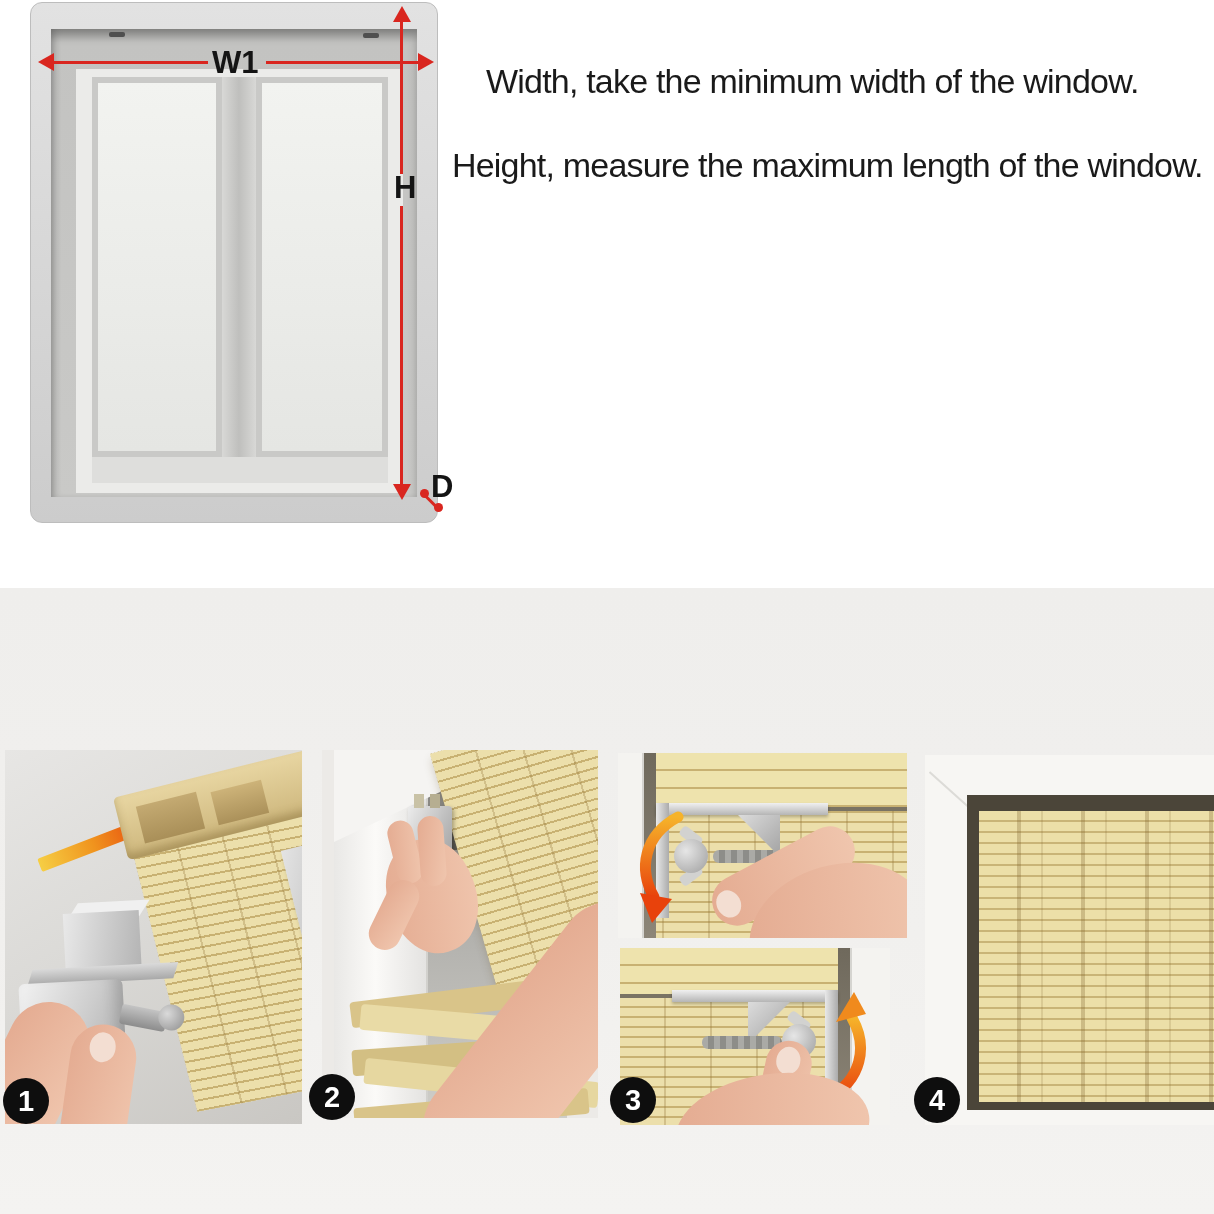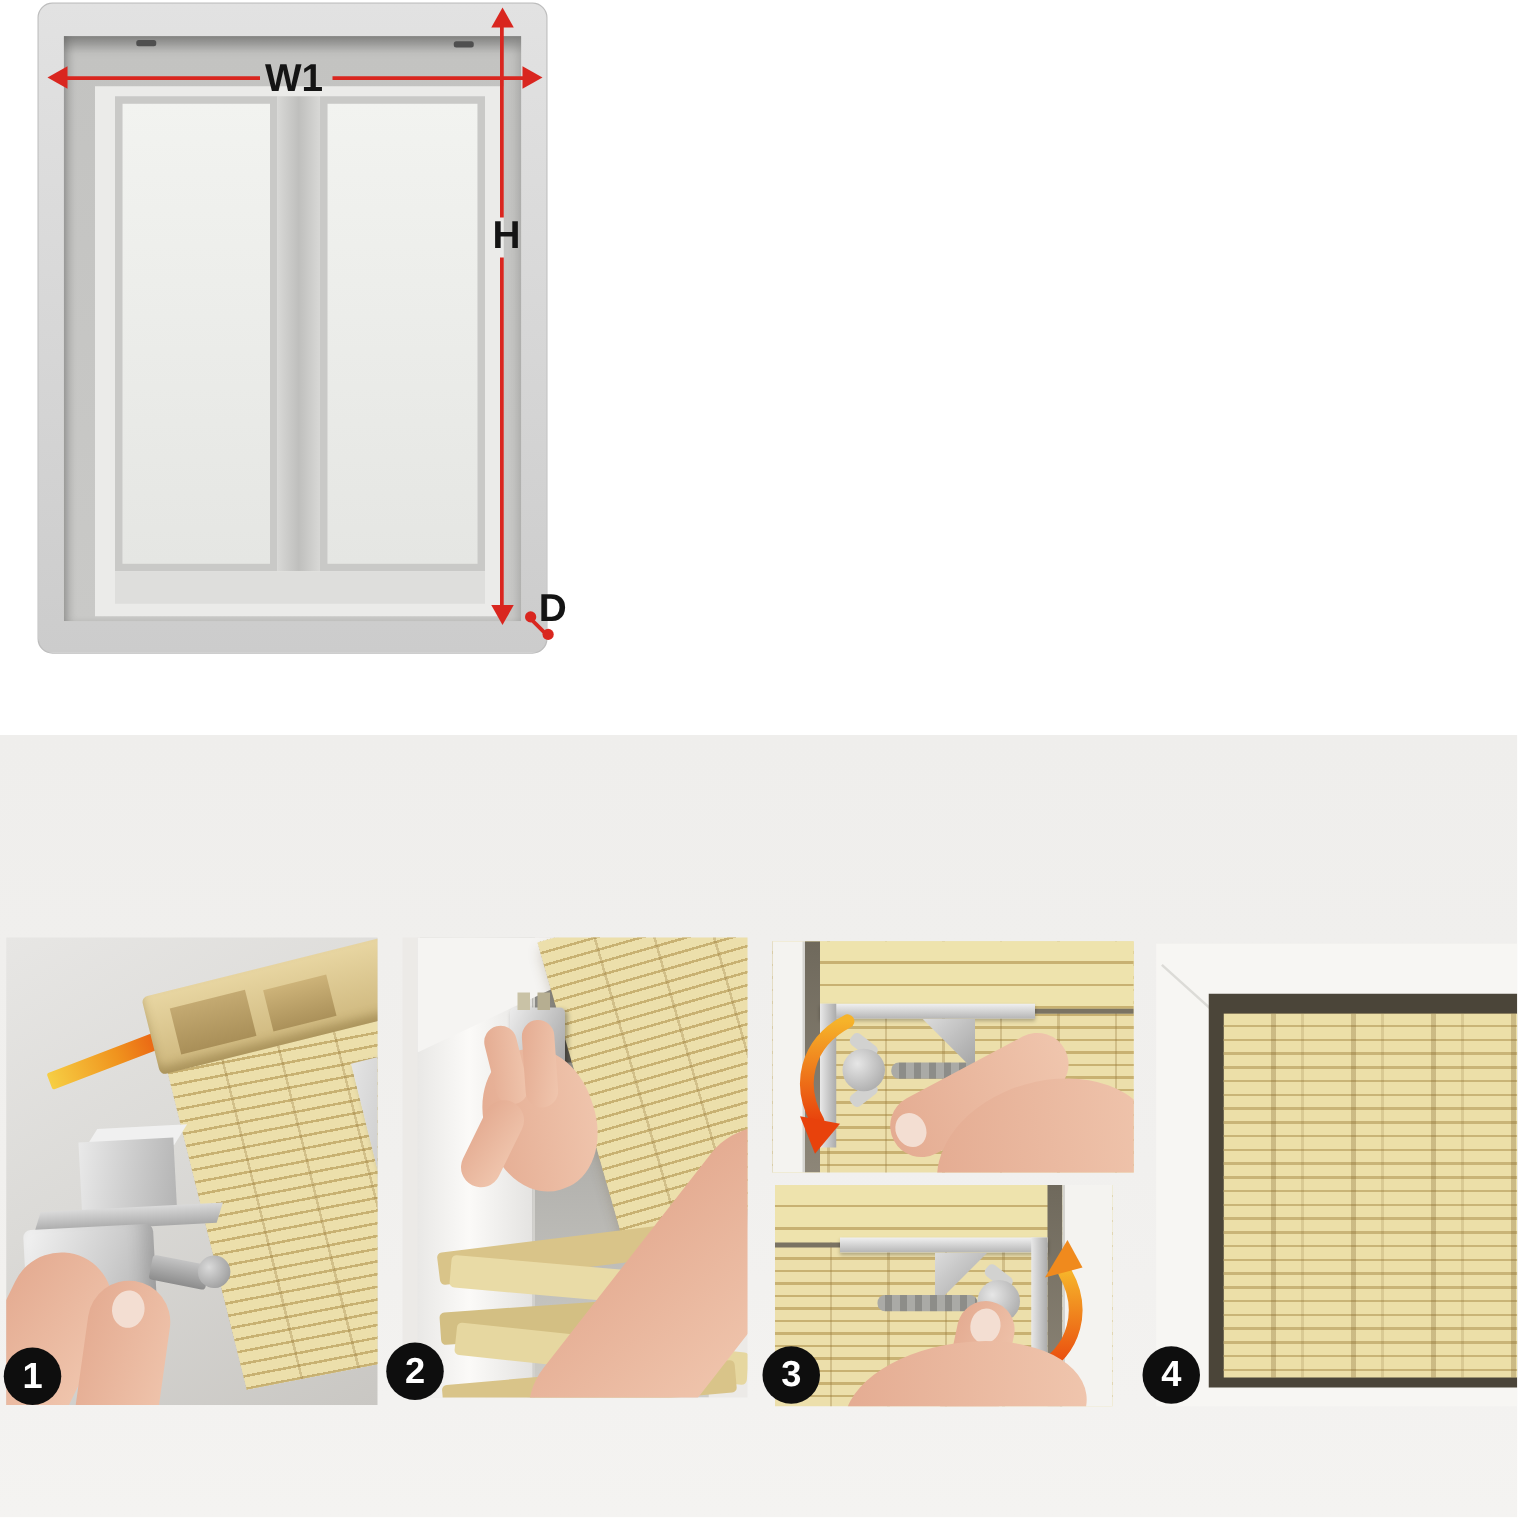--- a/index.html
+++ b/index.html
@@ -178,20 +178,22 @@
   <div class="red-line" style="left:400px; top:20px;  width:3px; height:154px;"></div>
   <div class="dim-label" style="left:394px; top:172px;">H</div>
   <div class="red-line" style="left:400px; top:206px; width:3px; height:280px;"></div>
   <div class="ah ah-down" style="left:393px; top:484px;"></div>
 
   <div class="dim-label" style="left:431px; top:471px;">D</div>
   <div class="red-line" style="left:424px; top:493px; width:21px; height:3px; transform:rotate(45deg); transform-origin:left center;"></div>
   <div class="red-dot" style="left:420px; top:489px;"></div>
   <div class="red-dot" style="left:434px; top:503px;"></div>
 
+  <div class="instr" style="left:486px; top:63px;">Width, take the minimum width of the window.</div>
+  <div class="instr" style="left:452px; top:147px;">Height, measure the maximum length of the window.</div>
 
   <div class="band"></div>
 
   <div class="photo photo1">
     <div class="p1-arrow">
       <div class="bar"></div>
       <div class="head"></div>
     </div>
     <div class="p1-blind">
       <div class="p1-slats slats"></div>

